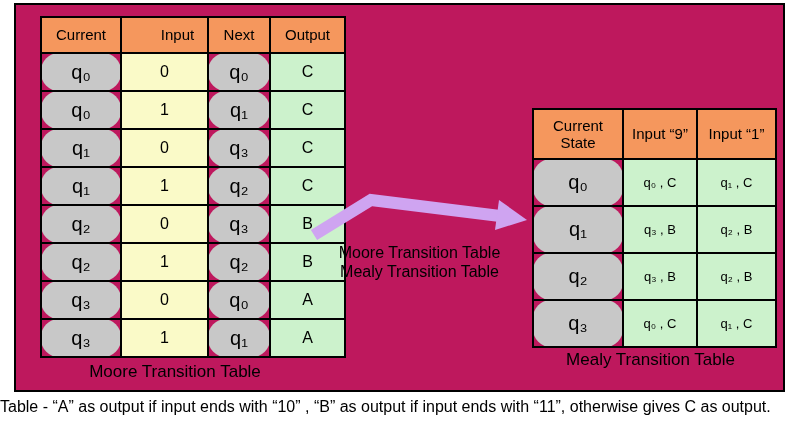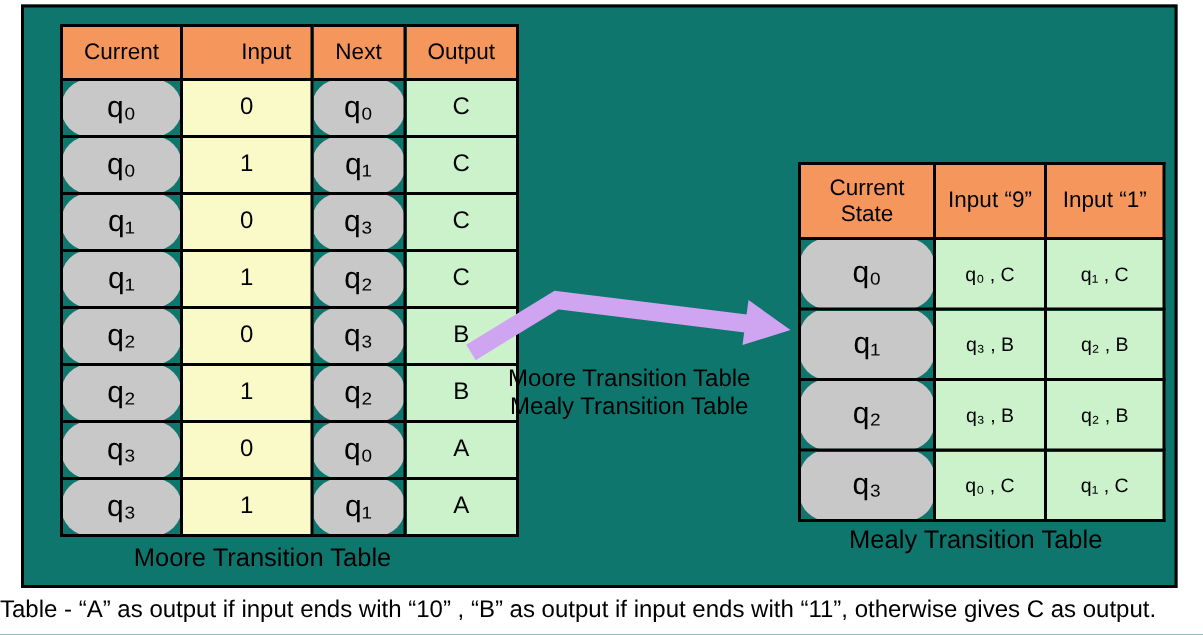--- a/index.html
+++ b/index.html
@@ -2,21 +2,21 @@
 <html><head>
 <meta charset="utf-8">
 <style>
   html,body{margin:0;padding:0;}
   body{
     width:802px;height:423px;position:relative;background:#ffffff;
     font-family:"Liberation Sans","DejaVu Sans",sans-serif;color:#000;
   }
   .frame{
     position:absolute;left:14px;top:3px;width:771px;height:389px;
-    border:2px solid #000;box-sizing:border-box;background:#0f766e;
+    border:2px solid #000;box-sizing:border-box;background:#be185d;
   }
   table{border-collapse:collapse;position:absolute;table-layout:fixed;}
   th,td{border:2px solid #000;text-align:center;vertical-align:middle;padding:0;overflow:hidden;}
   th{background:#F5975D;font-weight:normal;font-size:15px;line-height:1.15;}
 
   
   .moore{left:24px;top:11px;}
   .moore th{height:34px;}
   .moore tr.data-row{height:38px;}
   .moore .col-current{width:78px;}

